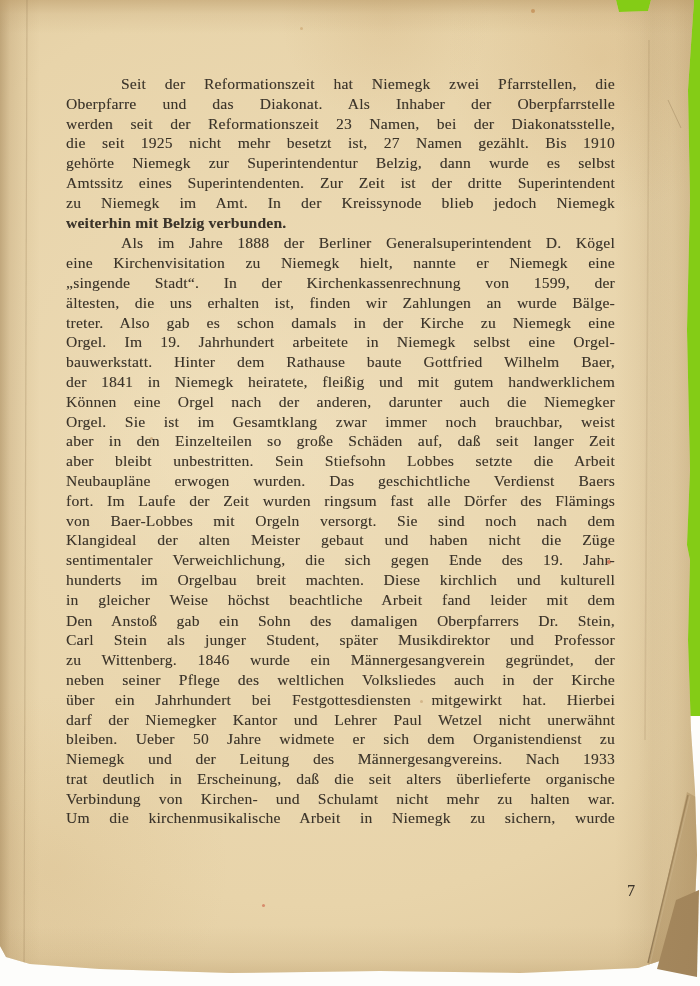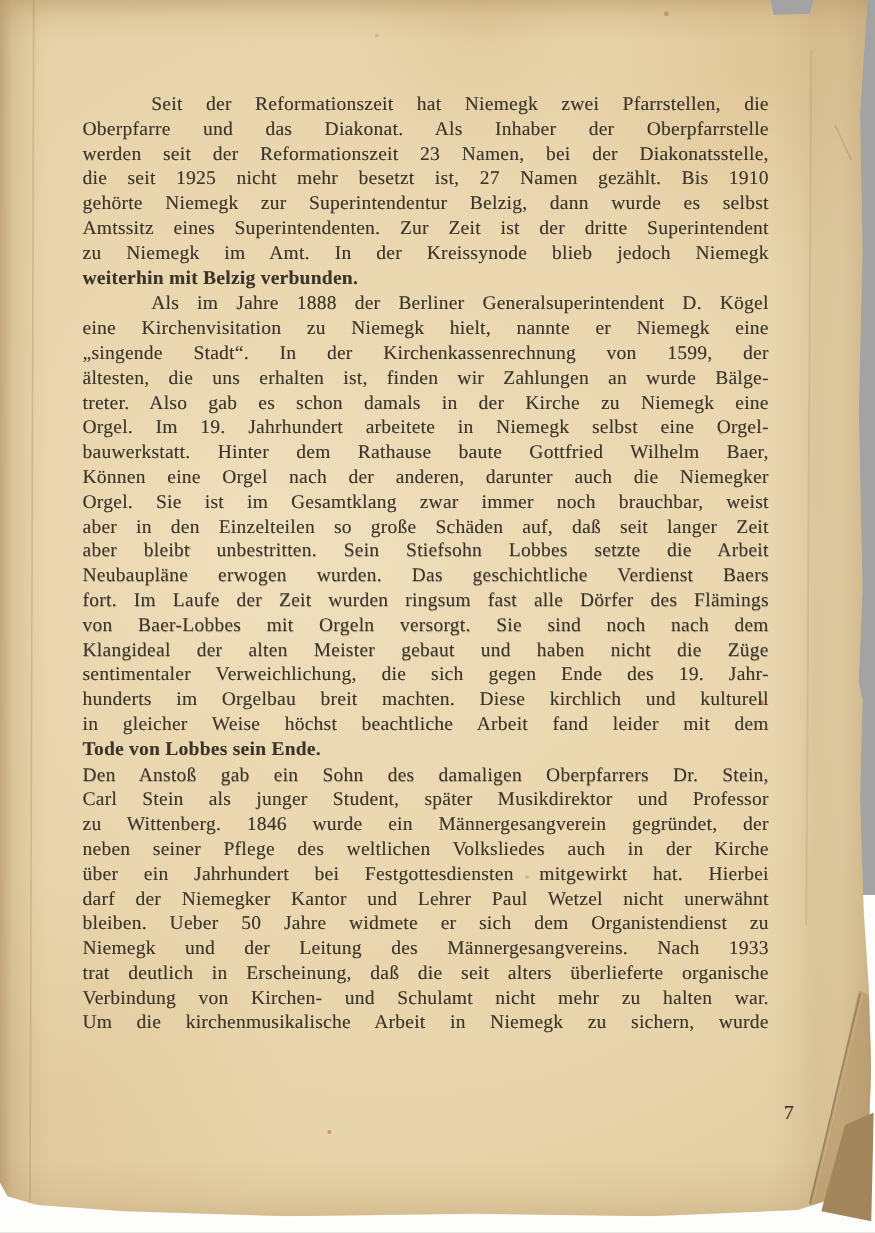--- a/index.html
+++ b/index.html
@@ -5,21 +5,21 @@
   html, body {
     margin: 0; padding: 0;
     width: 700px; height: 986px;
     background: #fdfdfb;
     overflow: hidden;
     font-family: "Liberation Serif", "DejaVu Serif", serif;
   }
   .scan {
     position: relative;
     width: 700px; height: 716px;
-    background: #a3a3a3;
+    background: #84cc16;
   }
   
   .paper {
     position: absolute; left: 0; top: 0;
     width: 700px; height: 986px;
     clip-path: polygon(
       0px 0px,
       616px 0px, 619px 12px, 648px 11px, 651px 0px,
       694px 0px,
       688px 90px, 690px 200px, 687px 330px, 690px 470px,
@@ -137,32 +137,32 @@
           <div class="line last">weiterhin mit Belzig verbunden.</div>
         </div>
         <div class="para">
           <div class="line first">Als im Jahre 1888 der Berliner Generalsuperintendent D. Kögel</div>
           <div class="line">eine Kirchenvisitation zu Niemegk hielt, nannte er Niemegk eine</div>
           <div class="line">„singende Stadt“.  In der Kirchenkassenrechnung von 1599, der</div>
           <div class="line">ältesten, die uns erhalten ist, finden wir Zahlungen an wurde Bälge-</div>
           <div class="line">treter.  Also gab es schon damals in der Kirche zu Niemegk eine</div>
           <div class="line">Orgel.  Im 19. Jahrhundert arbeitete in Niemegk selbst eine Orgel-</div>
           <div class="line">bauwerkstatt.  Hinter dem Rathause baute Gottfried Wilhelm Baer,</div>
+          <div class="line">der 1841 in Niemegk heiratete, fleißig und mit gutem handwerklichem</div>
           <div class="line">Können eine Orgel nach der anderen, darunter auch die Niemegker</div>
           <div class="line">Orgel.  Sie ist im Gesamtklang zwar immer noch brauchbar, weist</div>
           <div class="line">aber in den Einzelteilen so große Schäden auf, daß seit langer Zeit</div>
           <div class="line">aber bleibt unbestritten.  Sein Stiefsohn Lobbes setzte die Arbeit</div>
           <div class="line">Neubaupläne erwogen wurden.  Das geschichtliche Verdienst Baers</div>
           <div class="line">fort. Im Laufe der Zeit wurden ringsum fast alle Dörfer des Flämings</div>
           <div class="line">von Baer-Lobbes mit Orgeln versorgt.  Sie sind noch nach dem</div>
           <div class="line">Klangideal der alten Meister gebaut und haben nicht die Züge</div>
           <div class="line">sentimentaler Verweichlichung, die sich gegen Ende des 19. Jahr-</div>
           <div class="line">hunderts im Orgelbau breit machten.  Diese kirchlich und kulturell</div>
           <div class="line">in gleicher Weise höchst beachtliche Arbeit fand leider mit dem</div>
-          <div class="line last">Tode von Lobbes sein Ende.</div>
         </div>
         <div class="para">
           <div class="line">Den Anstoß gab ein Sohn des damaligen Oberpfarrers Dr. Stein,</div>
           <div class="line">Carl Stein als junger Student, später Musikdirektor und Professor</div>
           <div class="line">zu Wittenberg.  1846 wurde ein Männergesangverein gegründet, der</div>
           <div class="line">neben seiner Pflege des weltlichen Volksliedes auch in der Kirche</div>
           <div class="line">über ein Jahrhundert bei Festgottesdiensten mitgewirkt hat.  Hierbei</div>
           <div class="line">darf der Niemegker Kantor und Lehrer Paul Wetzel nicht unerwähnt</div>
           <div class="line">bleiben.  Ueber 50 Jahre widmete er sich dem Organistendienst zu</div>
           <div class="line">Niemegk und der Leitung des Männergesangvereins.  Nach 1933</div>

